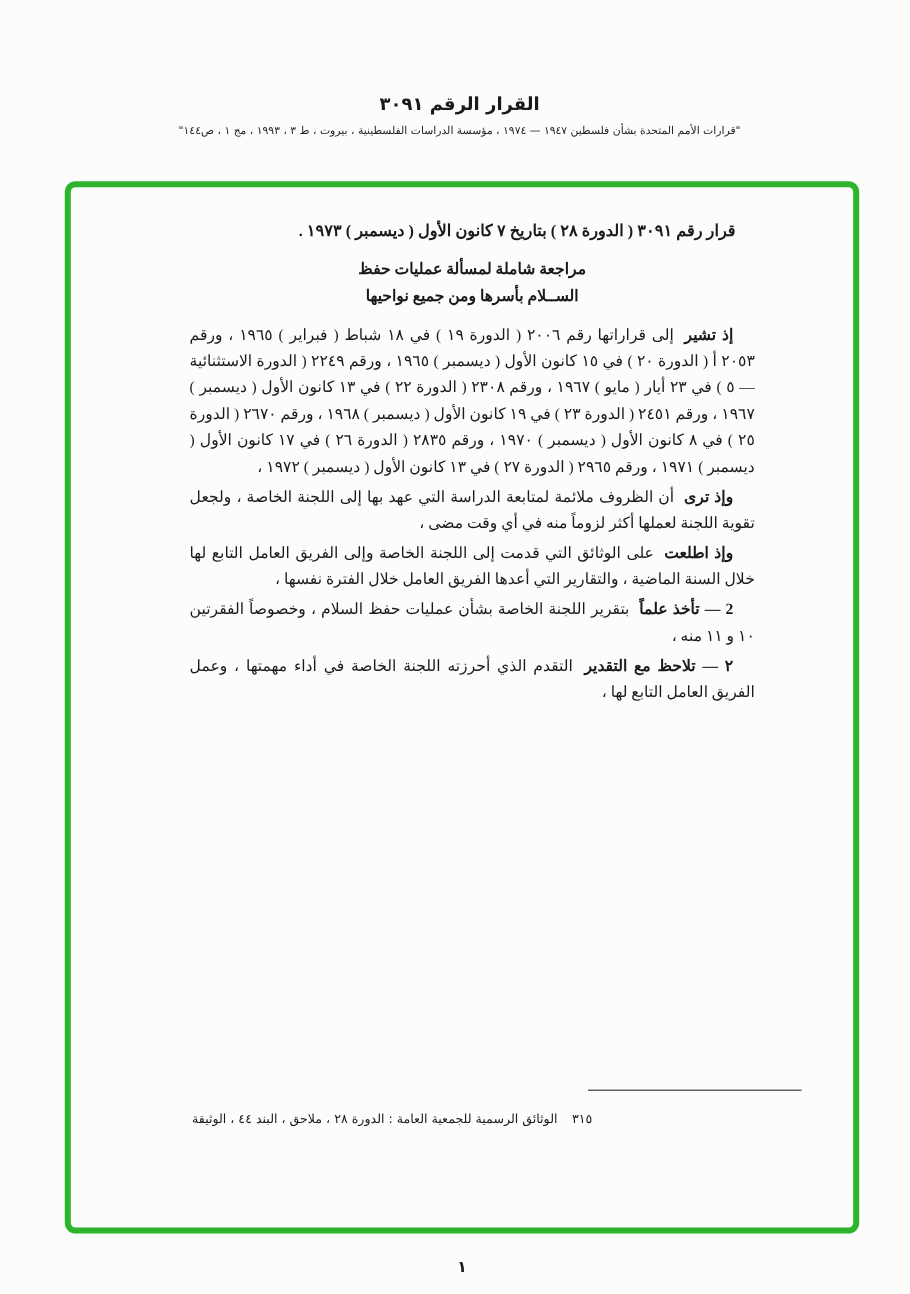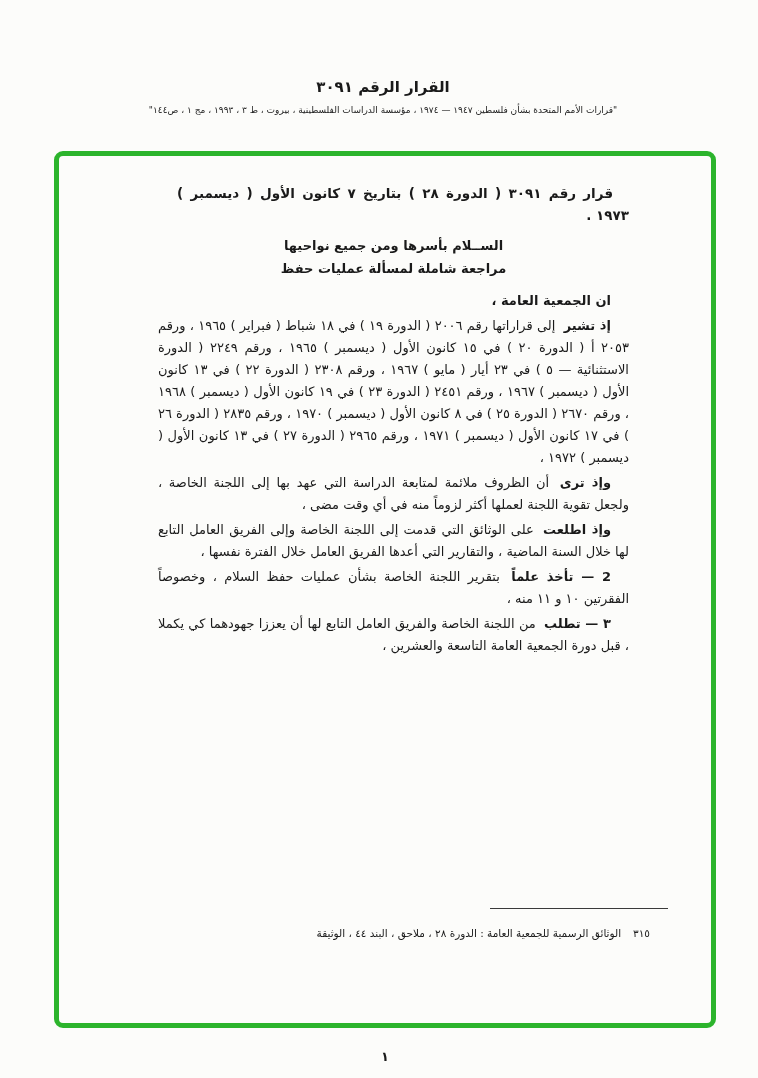--- a/index.html
+++ b/index.html
@@ -27,20 +27,21 @@
     background: #fcfcfa;
   }
 
   
   .doc-body {
     direction: rtl;
     text-align: right;
     padding: 22px 78px 0 95px;
     font-size: 13px;
     line-height: 22px;
+    font-family: Liberation Serif, serif;
   }
   .res-heading {
     font-weight: bold;
     font-size: 13.5px;
     max-width: 452px;
     text-indent: 16px;
     text-align: justify;
     margin-bottom: 9px;
   }
   .res-subtitle { font-weight: bold; text-align: center; margin-bottom: 11px; }
@@ -54,21 +55,21 @@
   p.para sup { font-size: 8.5px; vertical-align: super; line-height: 0; }
   p.opening { font-weight: bold; }
 
   
   .footnote {
     position: absolute;
     left: 95px; right: 55px; bottom: 76px;
     direction: rtl;
     font-size: 10.5px;
     line-height: 19px;
-    text-align: right;
+    text-align: left;
   }
   .footnote-rule {
     width: 178px;
     height: 1px;
     background: #3a3a3a;
     margin: 0 -14px 15px 0; 
   }
   .footnote-marker { margin-left: 10px; }
   .footnote-ref-line { padding-left: 0; margin-right: 88px; }
 
@@ -89,37 +90,36 @@
   <div class="page-title">القرار الرقم ٣٠٩١</div>
   <div class="page-citation">"قرارات الأمم المتحدة بشأن فلسطين ١٩٤٧ — ١٩٧٤ ، مؤسسة الدراسات الفلسطينية ، بيروت ، ط ٣ ، ١٩٩٣ ، مج ١ ، ص١٤٤"</div>
 </header>
 
 <section class="doc-frame">
   <div class="doc-body">
 
     <p class="res-heading">قرار رقم ٣٠٩١ ( الدورة ٢٨ ) بتاريخ ٧ كانون الأول ( ديسمبر ) ١٩٧٣ .</p>
 
     <div class="res-subtitle">
+      <div>مراجعة شاملة لمسألة عمليات حفظ</div>
       <div>الســلام بأسرها ومن جميع نواحيها</div>
-      <div>مراجعة شاملة لمسألة عمليات حفظ</div>
     </div>
 
-    <p class="para opening"><span class="lead">ان الجمعية العامة ،</span><span></span></p>
 
     <p class="para"><span class="lead">إذ تشير</span><span> إلى قراراتها رقم ٢٠٠٦ ( الدورة ١٩ ) في ١٨ شباط ( فبراير ) ١٩٦٥ ، ورقم ٢٠٥٣ أ ( الدورة ٢٠ ) في ١٥ كانون الأول ( ديسمبر ) ١٩٦٥ ، ورقم ٢٢٤٩ ( الدورة الاستثنائية — ٥ ) في ٢٣ أيار ( مايو ) ١٩٦٧ ، ورقم ٢٣٠٨ ( الدورة ٢٢ ) في ١٣ كانون الأول ( ديسمبر ) ١٩٦٧ ، ورقم ٢٤٥١ ( الدورة ٢٣ ) في ١٩ كانون الأول ( ديسمبر ) ١٩٦٨ ، ورقم ٢٦٧٠ ( الدورة ٢٥ ) في ٨ كانون الأول ( ديسمبر ) ١٩٧٠ ، ورقم ٢٨٣٥ ( الدورة ٢٦ ) في ١٧ كانون الأول ( ديسمبر ) ١٩٧١ ، ورقم ٢٩٦٥ ( الدورة ٢٧ ) في ١٣ كانون الأول ( ديسمبر ) ١٩٧٢ ،</span></p>
 
 
     <p class="para"><span class="lead">وإذ ترى</span><span> أن الظروف ملائمة لمتابعة الدراسة التي عهد بها إلى اللجنة الخاصة ، ولجعل تقوية اللجنة لعملها أكثر لزوماً منه في أي وقت مضى ،</span></p>
 
     <p class="para"><span class="lead">وإذ اطلعت</span><span> على الوثائق التي قدمت إلى اللجنة الخاصة وإلى الفريق العامل التابع لها خلال السنة الماضية ، والتقارير التي أعدها الفريق العامل خلال الفترة نفسها ،</span></p>
 
     <p class="para"><span class="lead">2 — تأخذ علماً</span><span> بتقرير اللجنة الخاصة بشأن عمليات حفظ السلام ، وخصوصاً الفقرتين ١٠ و ١١ منه ،</span></p>
 
+    <p class="para"><span class="lead">٢ — تلاحظ مع التقدير</span><span> التقدم الذي أحرزته اللجنة الخاصة في أداء مهمتها ، وعمل الفريق العامل التابع لها ،</span></p>
 
-    <p class="para"><span class="lead">٣ — تطلب</span><span> من اللجنة الخاصة والفريق العامل التابع لها أن يعززا جهودهما كي يكملا ، قبل دورة الجمعية العامة التاسعة والعشرين ،</span></p>
 
   </div>
 
   <div class="footnote">
     <div class="footnote-rule"></div>
     <div><span class="footnote-marker">٣١٥</span><span>الوثائق الرسمية للجمعية العامة : الدورة ٢٨ ، ملاحق ، البند ٤٤ ، الوثيقة</span></div>
   </div>
 </section>
 
 <div class="page-number">١</div>

